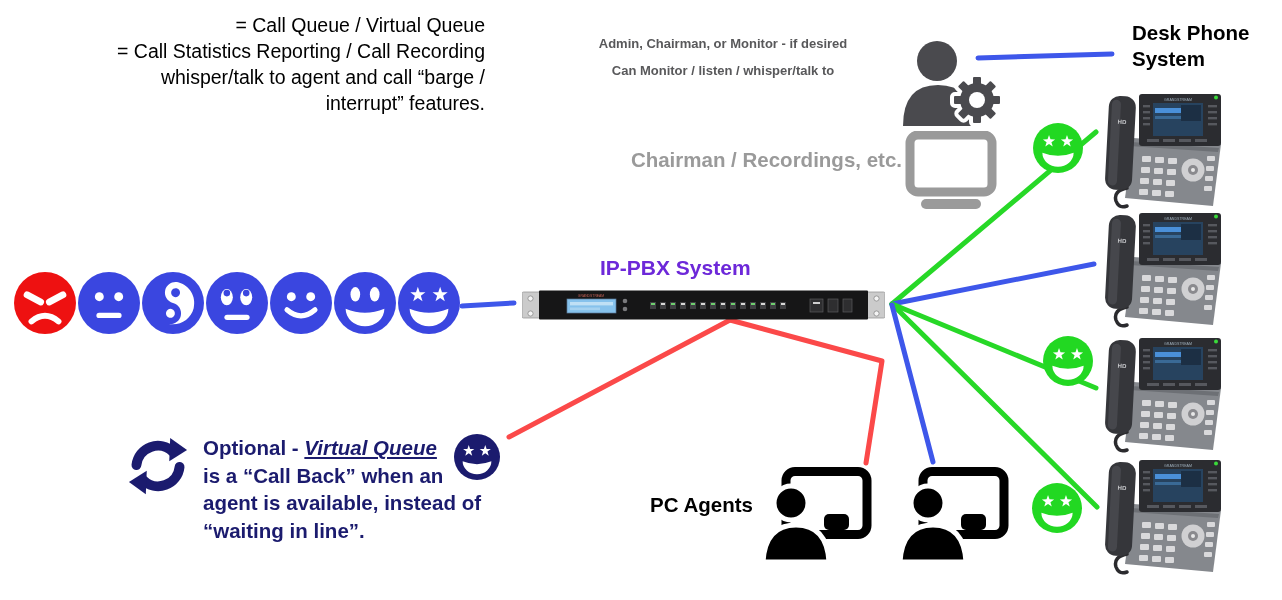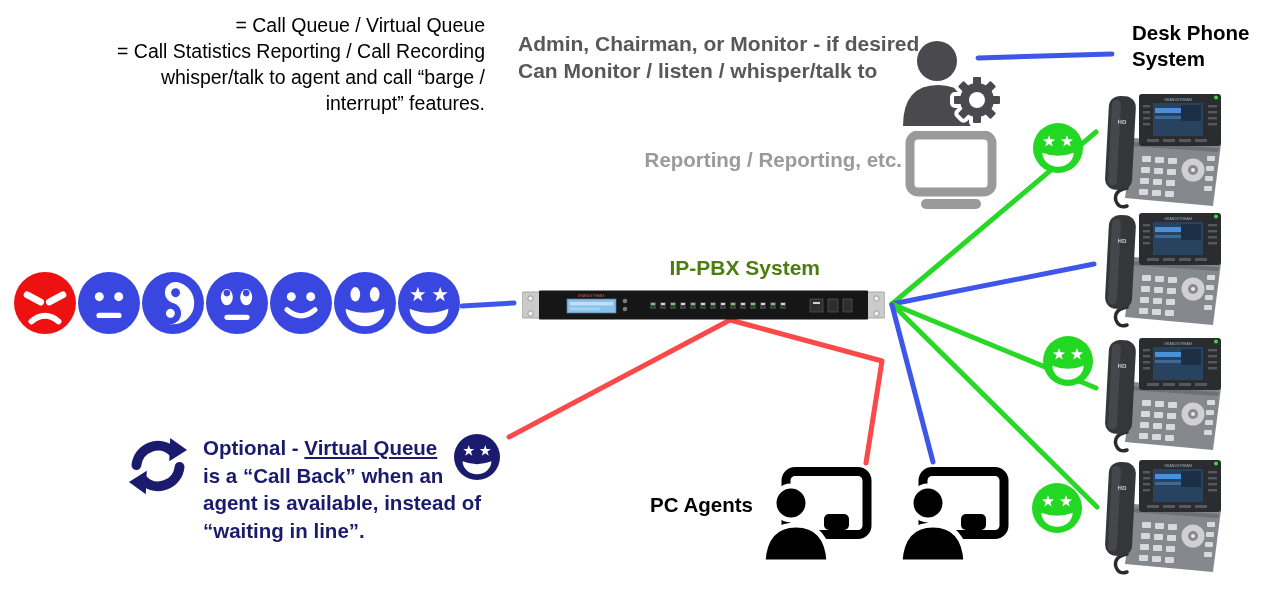--- a/index.html
+++ b/index.html
@@ -7,35 +7,35 @@
     position:relative;width:1282px;height:600px;background:#fff;overflow:hidden;
     font-family:"Liberation Sans",sans-serif;
   }
   .abs{position:absolute;}
   
   #title-block{left:25px;top:12px;width:460px;color:#000;}
   #title-block h1{margin:0;font-size:23px;font-weight:bold;letter-spacing:0;}
   .feature-line{font-size:19.5px;line-height:26px;margin-left:13px;white-space:nowrap;text-align:right;}
   .feature-line.cont{margin-left:24px;}
   
-  #admin-note{left:518px;top:30px;width:410px;color:#58585a;font-size:21px;font-weight:bold;line-height:27px;}
+  #admin-note{left:518px;top:30px;width:410px;color:#58585a;font-size:13px;font-weight:bold;line-height:27px;text-align:center;}
   
   #desk-agents-label{left:1132px;top:20px;width:124px;color:#000;font-size:20.5px;font-weight:bold;line-height:26px;}
   
   #reporting-label{left:620px;top:148px;width:282px;text-align:right;color:#9a9a9a;font-size:20.5px;font-weight:bold;}
   
   #queue-label{left:58px;top:237px;width:382px;text-align:center;color:#2626d8;font-size:20.5px;font-weight:bold;}
   #caller-row{left:14px;top:272px;display:flex;gap:2px;}
   
-  #pbx-label{left:600px;top:256px;width:220px;text-align:right;color:#4d7c0f;font-size:21px;font-weight:bold;}
+  #pbx-label{left:600px;top:256px;width:220px;text-align:left;color:#6d28d9;font-size:21px;font-weight:bold;}
   
   #pc-agents-label{left:650px;top:493px;width:112px;color:#000;font-size:20.5px;font-weight:bold;}
   
   #vq-text{left:203px;top:434px;width:300px;color:#1b1b6e;font-size:20.5px;font-weight:bold;line-height:27.5px;}
-  #vq-text .hl{text-decoration:underline;}
+  #vq-text .hl{font-style:italic;text-decoration:underline;}
   svg{display:block;}
 </style>
 </head>
 <body>
 
 <div id="stage">
 
   <svg width="0" height="0" style="position:absolute" aria-hidden="true">
     <defs>
       <symbol id="face-angry" viewBox="0 0 64 64">
@@ -244,21 +244,21 @@
     <div>Admin, Chairman, or Monitor - if desired</div>
     <div>Can Monitor / listen / whisper/talk to</div>
   </div>
 
   <svg class="abs" width="108" height="88" style="left:900px;top:38px">
       <use href="#admin-gear-person"></use>
     </svg>
 
   <div id="desk-agents-label" class="abs">Desk Phone System</div>
 
-  <div id="reporting-label" class="abs">Reporting / Reporting, etc.</div>
+  <div id="reporting-label" class="abs">Chairman / Recordings, etc.</div>
   <svg class="abs" width="92" height="78" style="left:905px;top:131px">
       <use href="#monitor"></use>
     </svg>
 
   <div id="caller-row" class="abs">
     <svg width="62" height="62" style="color:#ee1111">
         <use href="#face-angry"></use>
       </svg>
     <svg width="62" height="62" style="color:#3a46e0">
         <use href="#face-neutral"></use>

